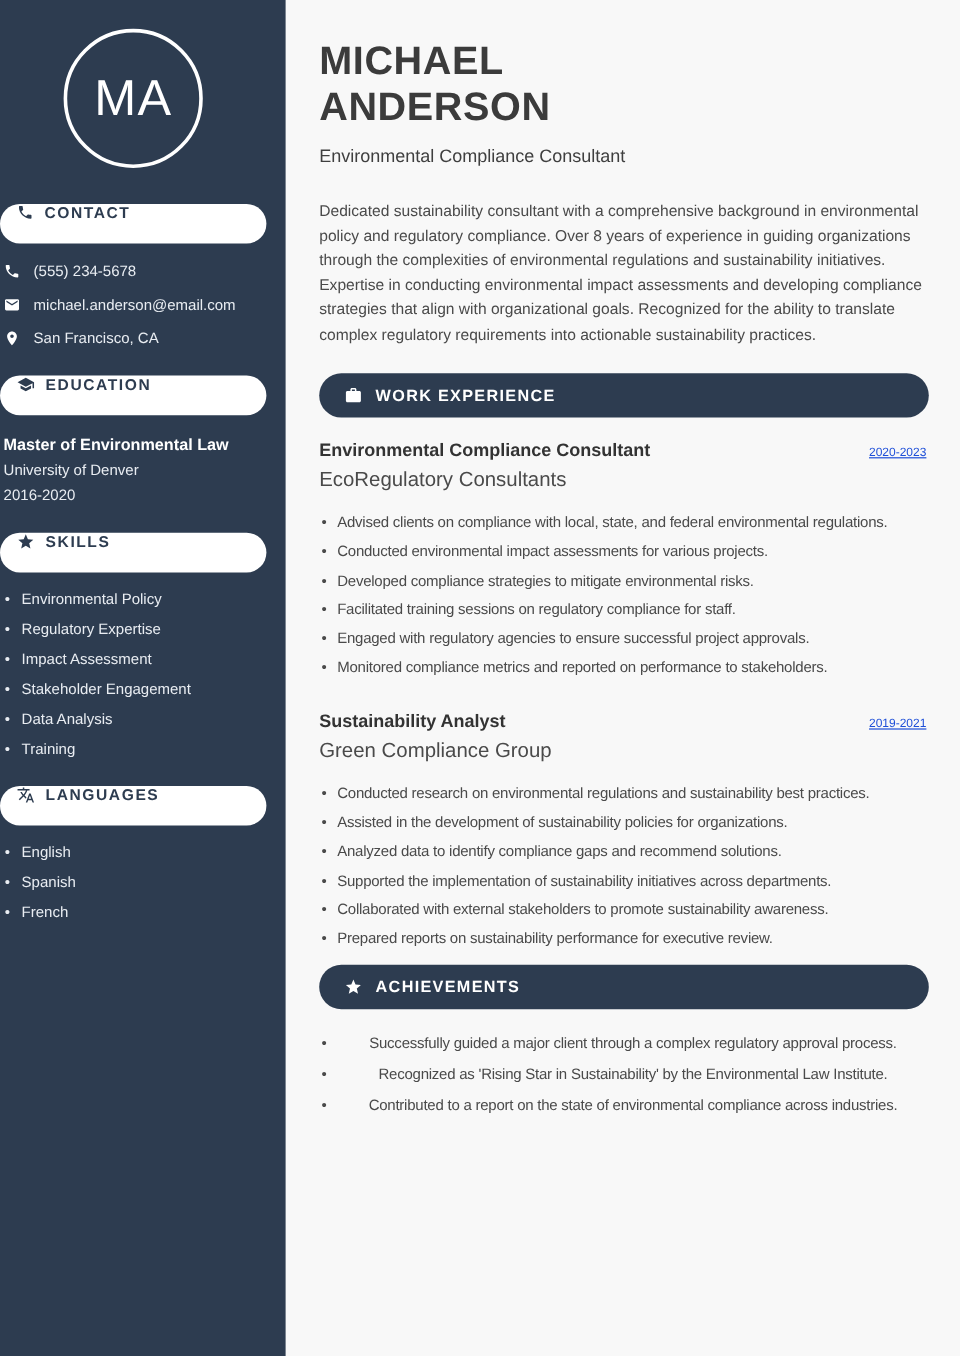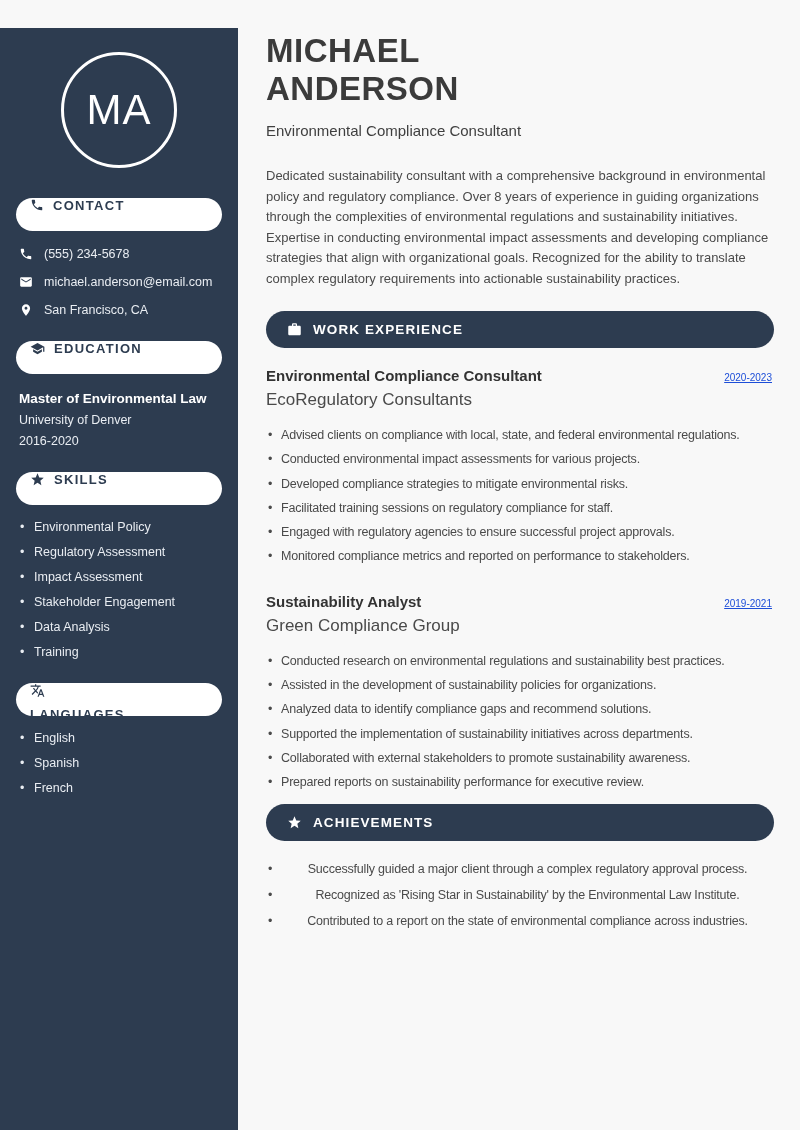--- a/index.html
+++ b/index.html
@@ -18,22 +18,21 @@
     display:flex;
     background:var(--main-bg);
     overflow:hidden;
   }
   
   .sidebar{
     width:238px;
     min-width:238px;
     background:var(--sidebar-bg);
     color:var(--sidebar-text);
-    padding:24px 16px 20px 16px;
-    margin-top:28px;
+    padding:24px 16px 20px 0;
   }
   .avatar{
     width:116px;height:116px;
     border:3px solid #ffffff;
     border-radius:50%;
     margin:0 auto;
     display:flex;align-items:center;justify-content:center;
   }
   .avatar span{
     color:#ffffff;
@@ -76,21 +75,21 @@
     line-height:25px;
     position:relative;
     padding-left:15px;
   }
   ul.side-list li::before{
     content:"•";
     position:absolute;left:1px;
   }
   .mt-edu{margin-top:17px;}
   .mt-skills{margin-top:19px;}
-  .mt-lang{margin-top:18px;flex-direction:column;}
+  .mt-lang{margin-top:18px;}
   
   .main{
     flex:1;
     padding:32px 26px 0 28px;
     color:var(--body-text);
   }
   .name{
     color:var(--heading-text);
     font-size:33px;
     font-weight:bold;
@@ -218,21 +217,21 @@
 
   <div class="pill-light mt-skills">
     <svg class="icon-dark" width="15" height="15" viewBox="0 0 24 24">
         <path d="M12 17.27L18.18 21l-1.64-7.03L22 9.24l-7.19-.61L12 2 9.19 8.63 2 9.24l5.46 4.73L5.82 21z"></path>
       </svg>
     <span>SKILLS</span>
   </div>
   <ul class="side-list">
 
   <li>Environmental Policy</li>
-      <li>Regulatory Assessment</li>
+      <li>Regulatory Expertise</li>
       <li>Impact Assessment</li>
       <li>Stakeholder Engagement</li>
       <li>Data Analysis</li>
       <li>Training</li>
     </ul>
 
   <div class="pill-light mt-lang">
     <svg class="icon-dark" width="15" height="15" viewBox="0 0 24 24">
         <path d="M12.87 15.07l-2.54-2.51.03-.03c1.74-1.94 2.98-4.17 3.71-6.53H17V4h-7V2H8v2H1v1.99h11.17C11.5 7.92 10.44 9.75 9 11.35 8.07 10.32 7.3 9.19 6.69 8h-2c.73 1.63 1.73 3.17 2.98 4.56l-5.09 5.02L4 19l5-5 3.11 3.11.76-2.04zM18.5 10h-2L12 22h2l1.12-3h4.75L21 22h2l-4.5-12zm-2.62 7l1.62-4.33L19.12 17h-3.24z"></path>
       </svg>

